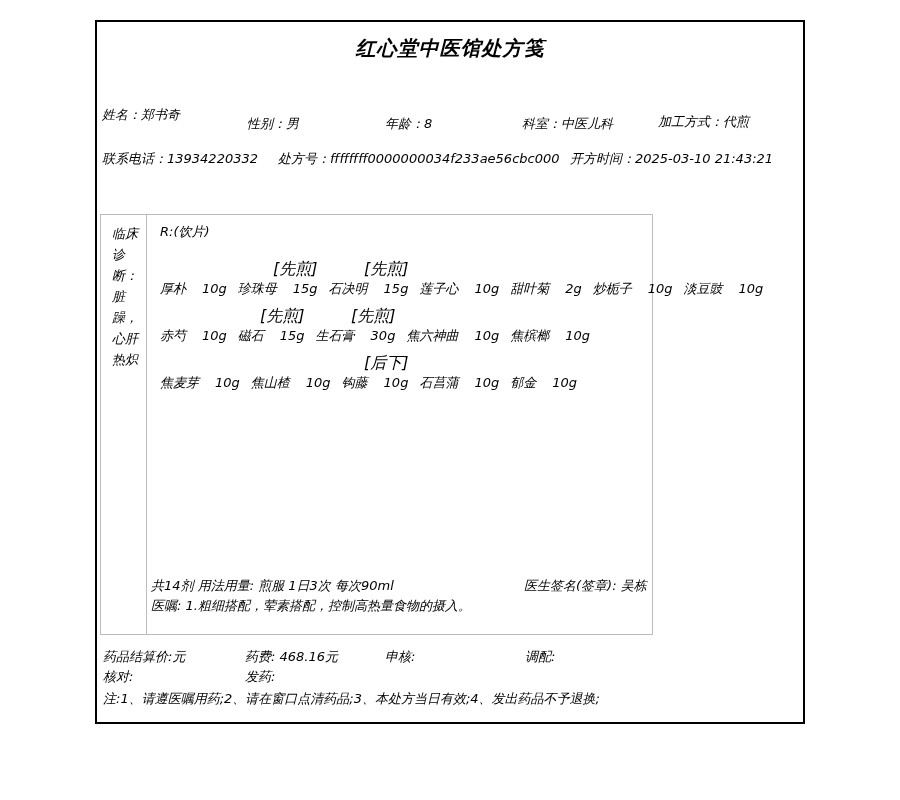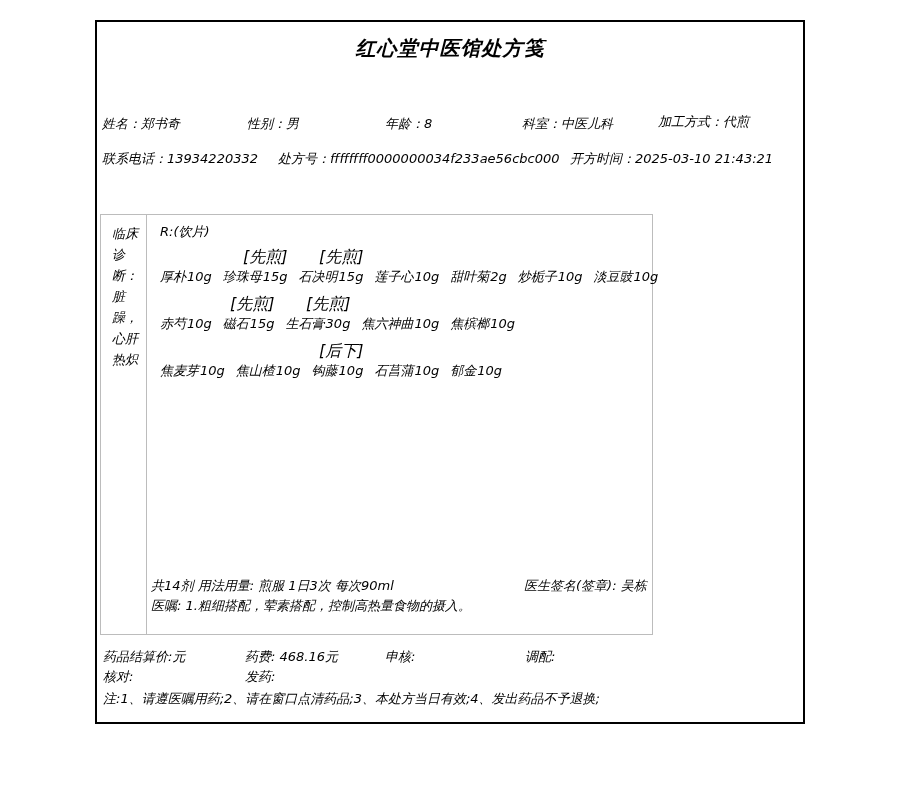--- a/index.html
+++ b/index.html
@@ -8,39 +8,39 @@
   .sheet{position:absolute;left:95px;top:20px;width:710px;height:704px;
          border:2px solid #000;box-sizing:border-box;font-style:italic;}
   .title{position:absolute;top:13px;left:0;width:100%;text-align:center;
          font-size:20px;font-weight:bold;letter-spacing:1px;}
   .abs{position:absolute;white-space:nowrap;}
   .main-box{position:absolute;left:3px;top:192px;width:553px;height:421px;
             border:1px solid #bcbcbc;box-sizing:border-box;display:flex;}
   .diag{width:139px;border-right:1px solid #bcbcbc;box-sizing:border-box;
         padding:8px 8px 0 11px;line-height:21px;}
   .rx{flex:1;position:relative;padding:8px 0 0 13px;}
-  .rx-header{height:18px;margin-bottom:4px;}
+  .rx-header{height:18px;margin-bottom:16px;}
   .rx-line{display:flex;gap:11px;}
   .herb{flex:0 0 auto;}
   .pre{height:23px;font-size:16px;display:flex;align-items:flex-end;justify-content:flex-end;white-space:nowrap;}
   .nv{height:24px;white-space:nowrap;}
-  .dose{margin-left:1px;}
+  .dose{margin-left:16px;}
   .rx-bottom{position:absolute;left:4px;right:6px;bottom:17px;}
   .usage-row{position:relative;height:20px;white-space:nowrap;}
   .sign{position:absolute;left:373px;top:0;white-space:nowrap;}
   .advice{height:20px;white-space:nowrap;}
 </style>
 </head>
 <body>
 
 <div class="sheet">
 
   <div class="title">红心堂中医馆处方笺</div>
 
-  <span class="abs" style="left:5px;top:93px">姓名：郑书奇</span>
+  <span class="abs" style="left:5px;top:84px">姓名：郑书奇</span>
   <span class="abs" style="left:150px;top:93px">性别：男</span>
   <span class="abs" style="left:288px;top:93px">年龄：8</span>
   <span class="abs" style="left:425px;top:93px">科室：中医儿科</span>
   <span class="abs" style="left:561px;top:91px">加工方式：代煎</span>
 
   <span class="abs" style="left:5px;top:128px">联系电话：13934220332</span>
   <span class="abs" style="left:181px;top:128px">处方号：ffffffff0000000034f233ae56cbc000</span>
   <span class="abs" style="left:473px;top:128px">开方时间：2025-03-10 21:43:21</span>
 
   <div class="main-box">

